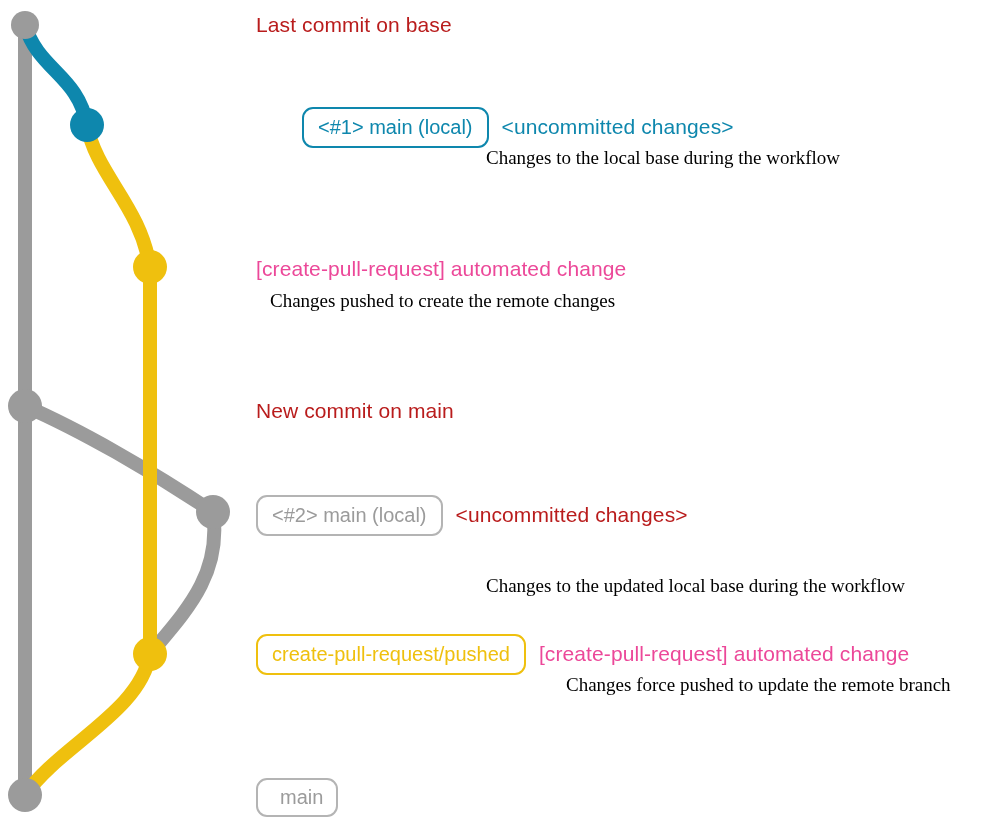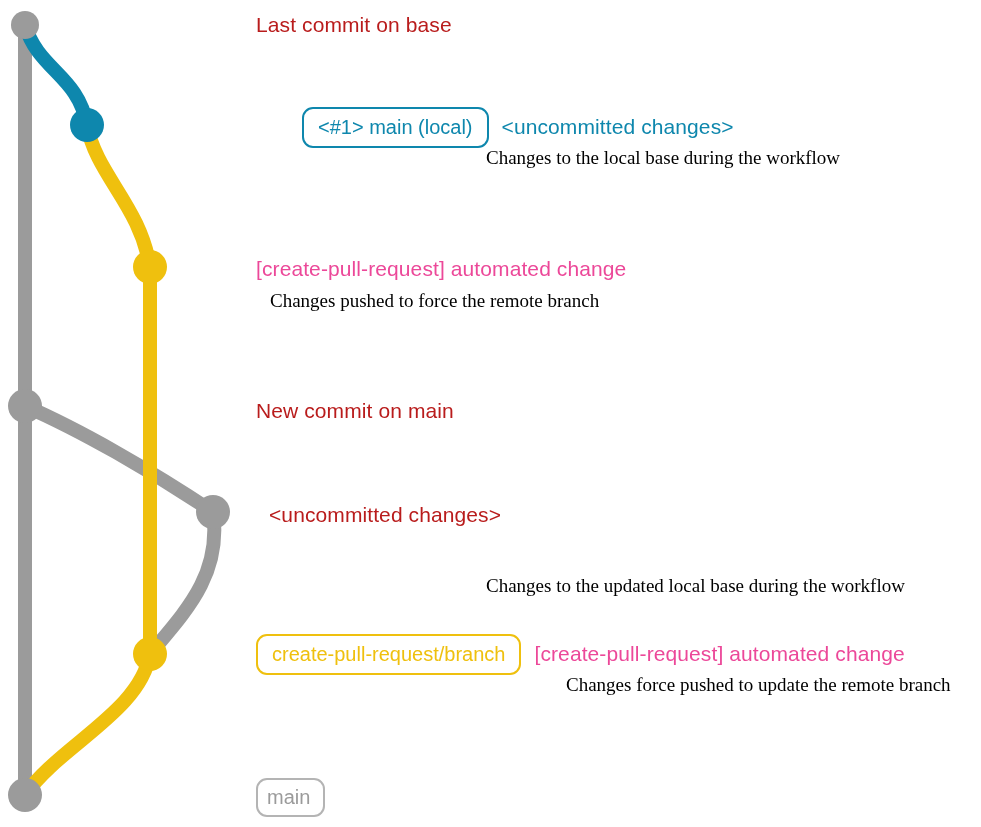--- a/index.html
+++ b/index.html
@@ -104,35 +104,36 @@
 <div class="row" style="left:256px; top:107px; height:40px;padding-left:46px;">
   <span class="ref-pill teal">&lt;#1&gt; main (local)</span>
   <span class="pill-gap"></span>
   <span class="headline teal">&lt;uncommitted changes&gt;</span>
 </div>
 <div class="subtext" style="left:486px; top:147px;">Changes to the local base during the workflow</div>
 
 <div class="row" style="left:256px; top:255px; height:28px;">
   <span class="headline yellow">[create-pull-request] automated change</span>
 </div>
-<div class="subtext" style="left:270px; top:290px;">Changes pushed to force the remote branch</div>
+<div class="subtext" style="left:270px; top:290px;">Changes pushed to create the remote changes</div>
 
 <div class="row" style="left:256px; top:396px; height:30px;">
   <span class="headline gray">New commit on main</span>
 </div>
 
 <div class="row" style="left:256px; top:495px; height:40px;">
+  <span class="ref-pill gray">&lt;#2&gt; main (local)</span>
   <span class="pill-gap"></span>
   <span class="headline gray">&lt;uncommitted changes&gt;</span>
 </div>
 <div class="subtext" style="left:486px; top:534px;margin-top:41px;">Changes to the updated local base during the workflow</div>
 
 <div class="row" style="left:256px; top:634px; height:40px;">
-  <span class="ref-pill yellow">create-pull-request/branch</span>
+  <span class="ref-pill yellow">create-pull-request/pushed</span>
   <span class="pill-gap"></span>
   <span class="headline yellow">[create-pull-request] automated change</span>
 </div>
 <div class="subtext" style="left:566px; top:674px;">Changes force pushed to update the remote branch</div>
 
 <div class="row" style="left:256px; top:778px; height:38px;">
-  <span class="ref-pill gray" style="padding:7px 13px 8px 9px;">main</span>
+  <span class="ref-pill gray" style="padding:7px 13px 8px 22px;">main</span>
   <span class="pill-gap"></span>
 </div>
 
 </body></html>

